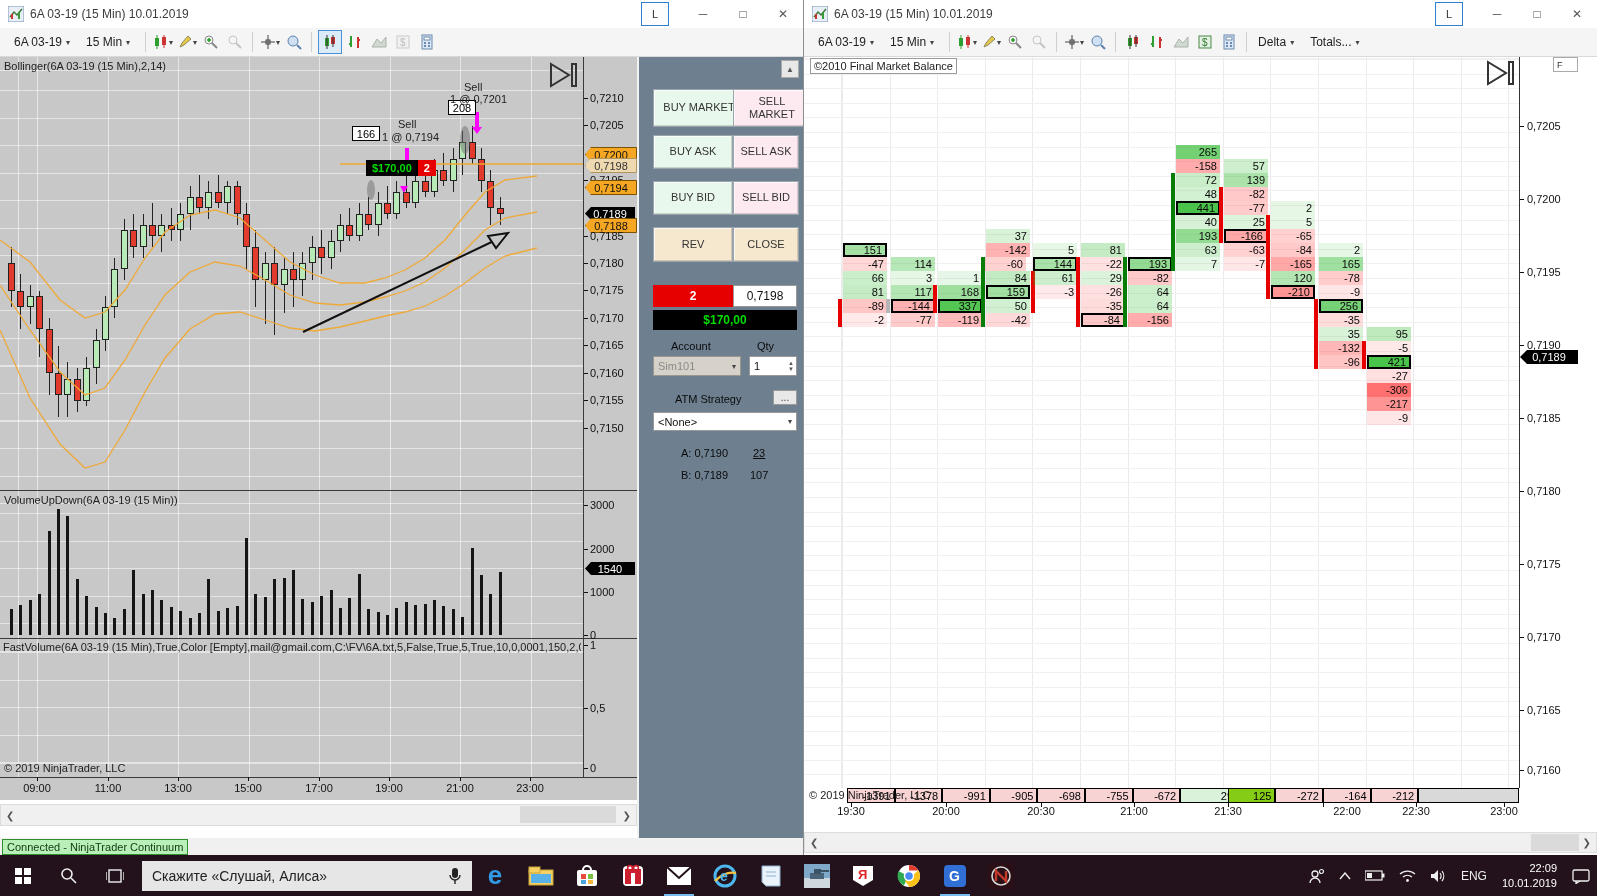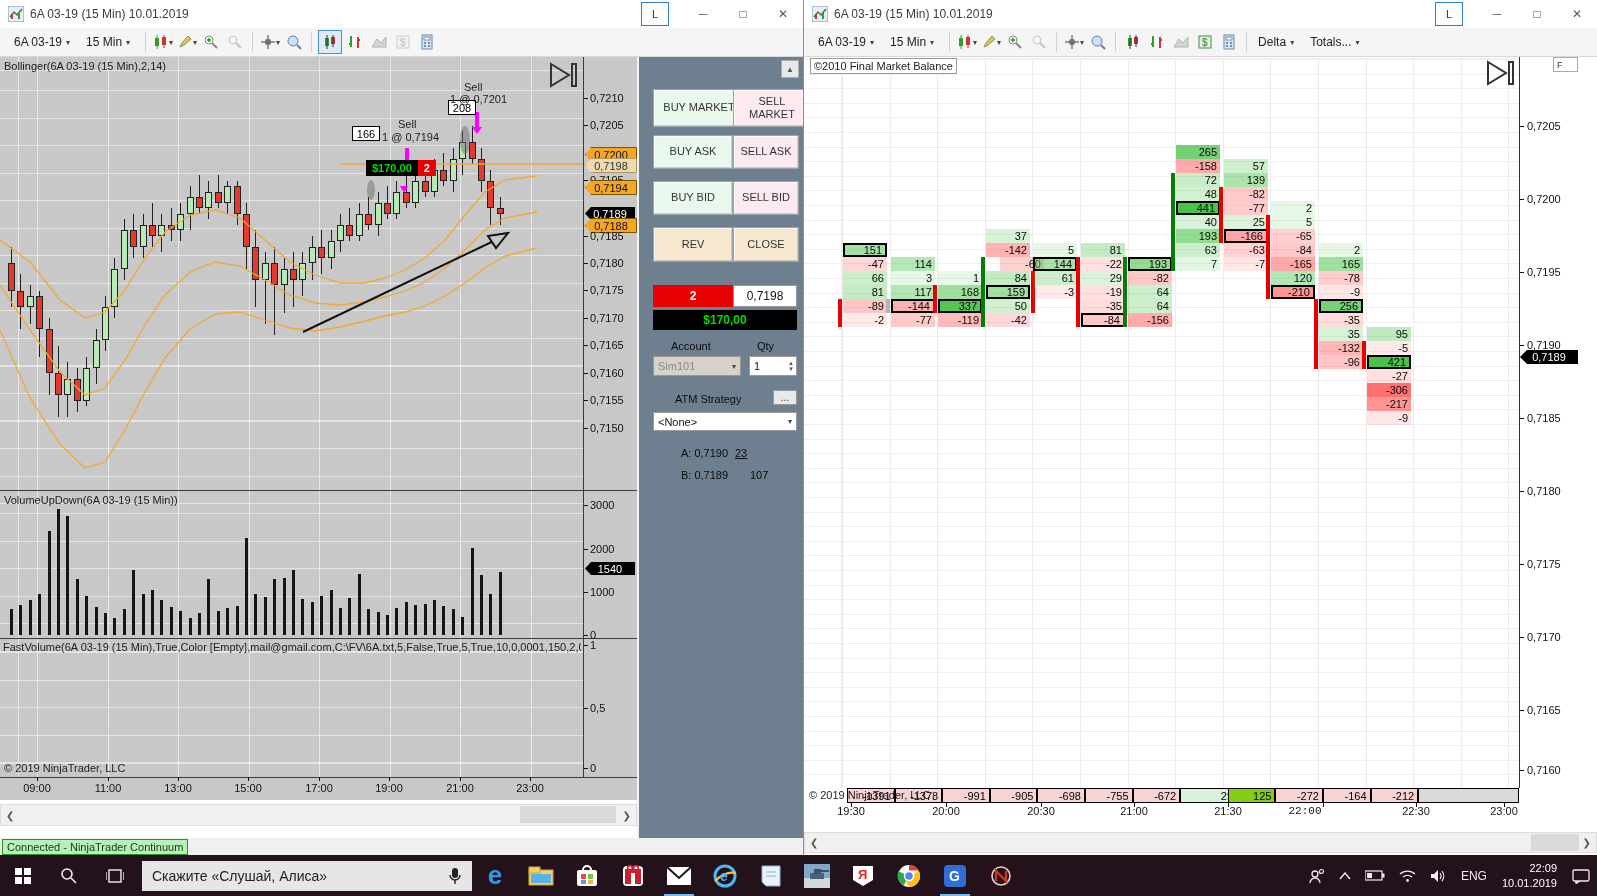--- a/index.html
+++ b/index.html
@@ -504,21 +504,21 @@
           <span>▼</span>
         </span>
     </div>
     <div class="oplabel" style="left:36px;top:336px;">ATM Strategy</div>
     <div class="abs" style="left:134px;top:333px;width:24px;height:15px;background:#e8e8e8;border:1px solid #999;box-sizing:border-box;font-size:10px;color:#444;display:flex;align-items:center;justify-content:center;">...</div>
     <div class="abs" style="left:14px;top:355px;width:144px;height:19px;background:#fff;border:1px solid #999;box-sizing:border-box;display:flex;align-items:center;justify-content:space-between;padding:0 4px;font-size:11px;color:#111;">
       <span>&lt;None&gt;</span>
         <span class="caret">▾</span>
     </div>
     <div class="oplabel" style="left:42px;top:390px;">A: 0,7190</div>
-    <div class="oplabel" style="left:96px;top:390px;text-decoration:underline;">23</div>
+    <div class="oplabel" style="left:114px;top:390px;text-decoration:underline;">23</div>
     <div class="oplabel" style="left:42px;top:412px;">B: 0,7189</div>
     <div class="oplabel" style="left:111px;top:412px;">107</div>
   </div>
 </div>
 
 <div class="win" id="rwin">
   <div class="titlebar">
     <svg class="title-ico" viewBox="0 0 16 16">
       <rect x="0" y="0" width="16" height="16" fill="#e8eef5" stroke="#7a93b5"></rect>
       <polyline points="2,11 6,6 9,9 14,3" stroke="#3a7a3a" fill="none" stroke-width="1.5"></polyline>
@@ -660,35 +660,35 @@
       <div class="fcell hl" style="left: 87px; top: 299px; background: rgba(255, 77, 77, 0.44);">-144</div>
       <div class="fcell" style="left: 87px; top: 313px; background: rgba(255, 77, 77, 0.29);">-77</div>
       <div class="fbar" style="left: 82px; top: 299px; height: 14px; background: rgb(181, 181, 181);"></div>
       <div class="fcell" style="left: 134px; top: 271px; background: rgba(58, 190, 58, 0.12);">1</div>
       <div class="fcell" style="left: 134px; top: 285px; background: rgba(58, 190, 58, 0.494);">168</div>
       <div class="fcell hl" style="left: 134px; top: 299px; background: rgba(58, 190, 58, 0.87);">337</div>
       <div class="fcell" style="left: 134px; top: 313px; background: rgba(255, 77, 77, 0.384);">-119</div>
       <div class="fbar" style="left: 129px; top: 285px; height: 28px; background: rgb(230, 0, 0);"></div>
       <div class="fcell" style="left: 182px; top: 229px; background: rgba(58, 190, 58, 0.204);">37</div>
       <div class="fcell" style="left: 182px; top: 243px; background: rgba(255, 77, 77, 0.435);">-142</div>
-      <div class="fcell" style="left: 196px; top: 257px; background: rgba(255, 77, 77, 0.255);">-60</div>
+      <div class="fcell" style="left: 178px; top: 257px; background: rgba(255, 77, 77, 0.255);">-60</div>
       <div class="fcell" style="left: 182px; top: 271px; background: rgba(58, 190, 58, 0.306);">84</div>
       <div class="fcell hl" style="left: 182px; top: 285px; background: rgba(58, 190, 58, 0.475);">159</div>
       <div class="fcell" style="left: 182px; top: 299px; background: rgba(58, 190, 58, 0.23);">50</div>
       <div class="fcell" style="left: 182px; top: 313px; background: rgba(255, 77, 77, 0.21);">-42</div>
       <div class="fbar" style="left: 177px; top: 257px; height: 70px; background: rgb(6, 125, 6);"></div>
       <div class="fbar" style="left: 227px; top: 271px; height: 42px; background: rgb(230, 0, 0);"></div>
       <div class="fcell" style="left: 229px; top: 243px; background: rgba(58, 190, 58, 0.13);">5</div>
       <div class="fcell hl" style="left: 229px; top: 257px; background: rgba(58, 190, 58, 0.44);">144</div>
       <div class="fcell" style="left: 229px; top: 271px; background: rgba(58, 190, 58, 0.255);">61</div>
       <div class="fcell" style="left: 229px; top: 285px; background: rgba(255, 77, 77, 0.125);">-3</div>
       <div class="fcell" style="left: 277px; top: 243px; background: rgba(58, 190, 58, 0.3);">81</div>
       <div class="fcell" style="left: 277px; top: 257px; background: rgba(255, 77, 77, 0.17);">-22</div>
       <div class="fcell" style="left: 277px; top: 271px; background: rgba(58, 190, 58, 0.184);">29</div>
-      <div class="fcell" style="left: 277px; top: 285px; background: rgba(255, 77, 77, 0.176);">-19</div>
+      <div class="fcell" style="left: 277px; top: 285px; background: rgba(255, 77, 77, 0.176);">-26</div>
       <div class="fcell" style="left: 277px; top: 299px; background: rgba(255, 77, 77, 0.196);">-35</div>
       <div class="fcell hl" style="left: 277px; top: 313px; background: rgba(255, 77, 77, 0.306);">-84</div>
       <div class="fbar" style="left: 272px; top: 257px; height: 70px; background: rgb(230, 0, 0);"></div>
       <div class="fcell hl" style="left: 324px; top: 257px; background: rgba(58, 190, 58, 0.55);">193</div>
       <div class="fcell" style="left: 324px; top: 271px; background: rgba(255, 77, 77, 0.3);">-82</div>
       <div class="fcell" style="left: 324px; top: 285px; background: rgba(58, 190, 58, 0.263);">64</div>
       <div class="fcell" style="left: 324px; top: 299px; background: rgba(58, 190, 58, 0.263);">64</div>
       <div class="fcell" style="left: 324px; top: 313px; background: rgba(255, 77, 77, 0.467);">-156</div>
       <div class="fbar" style="left: 319px; top: 257px; height: 70px; background: rgb(6, 125, 6);"></div>
       <div class="fcell" style="left: 372px; top: 145px; background: rgba(58, 190, 58, 0.71);">265</div>
@@ -776,21 +776,21 @@
       <div class="rtlabel" style="left: 47px;">19:30</div>
       <div class="rttick" style="left: 142px;"></div>
       <div class="rtlabel" style="left: 142px;">20:00</div>
       <div class="rttick" style="left: 237px;"></div>
       <div class="rtlabel" style="left: 237px;">20:30</div>
       <div class="rttick" style="left: 330px;"></div>
       <div class="rtlabel" style="left: 330px;">21:00</div>
       <div class="rttick" style="left: 424px;"></div>
       <div class="rtlabel" style="left: 424px;">21:30</div>
       <div class="rttick" style="left: 519px;"></div>
-      <div class="rtlabel" style="left: 501px; font-family: Liberation Mono, monospace;">22:00</div>
+      <div class="rtlabel" style="left: 543px;">22:00</div>
       <div class="rttick" style="left: 612px;"></div>
       <div class="rtlabel" style="left: 612px;">22:30</div>
       <div class="rttick" style="left: 700px;"></div>
       <div class="rtlabel" style="left: 700px;">23:00</div>
     </div>
   <div class="ind-label" style="left:5px;top:789px;z-index:5;">© 2019 NinjaTrader, LLC</div>
 
   <div class="hscroll" style="left:0;top:832px;width:793px;height:21px;">
     <span class="sarrow">❮</span>
     <span class="sarrow">❯</span>

